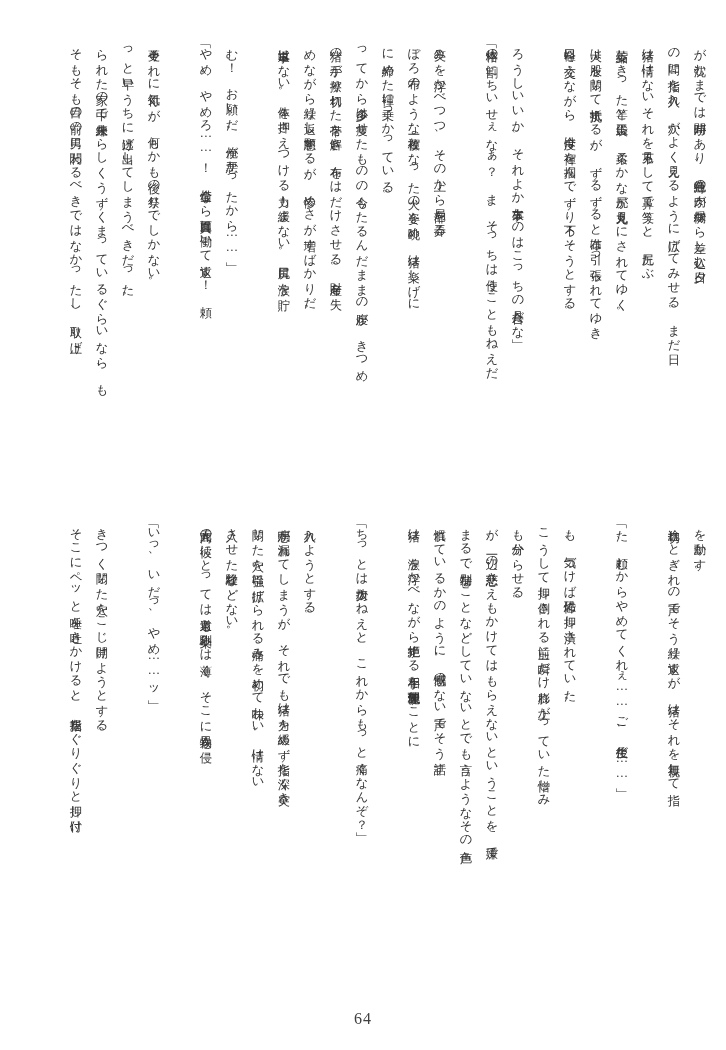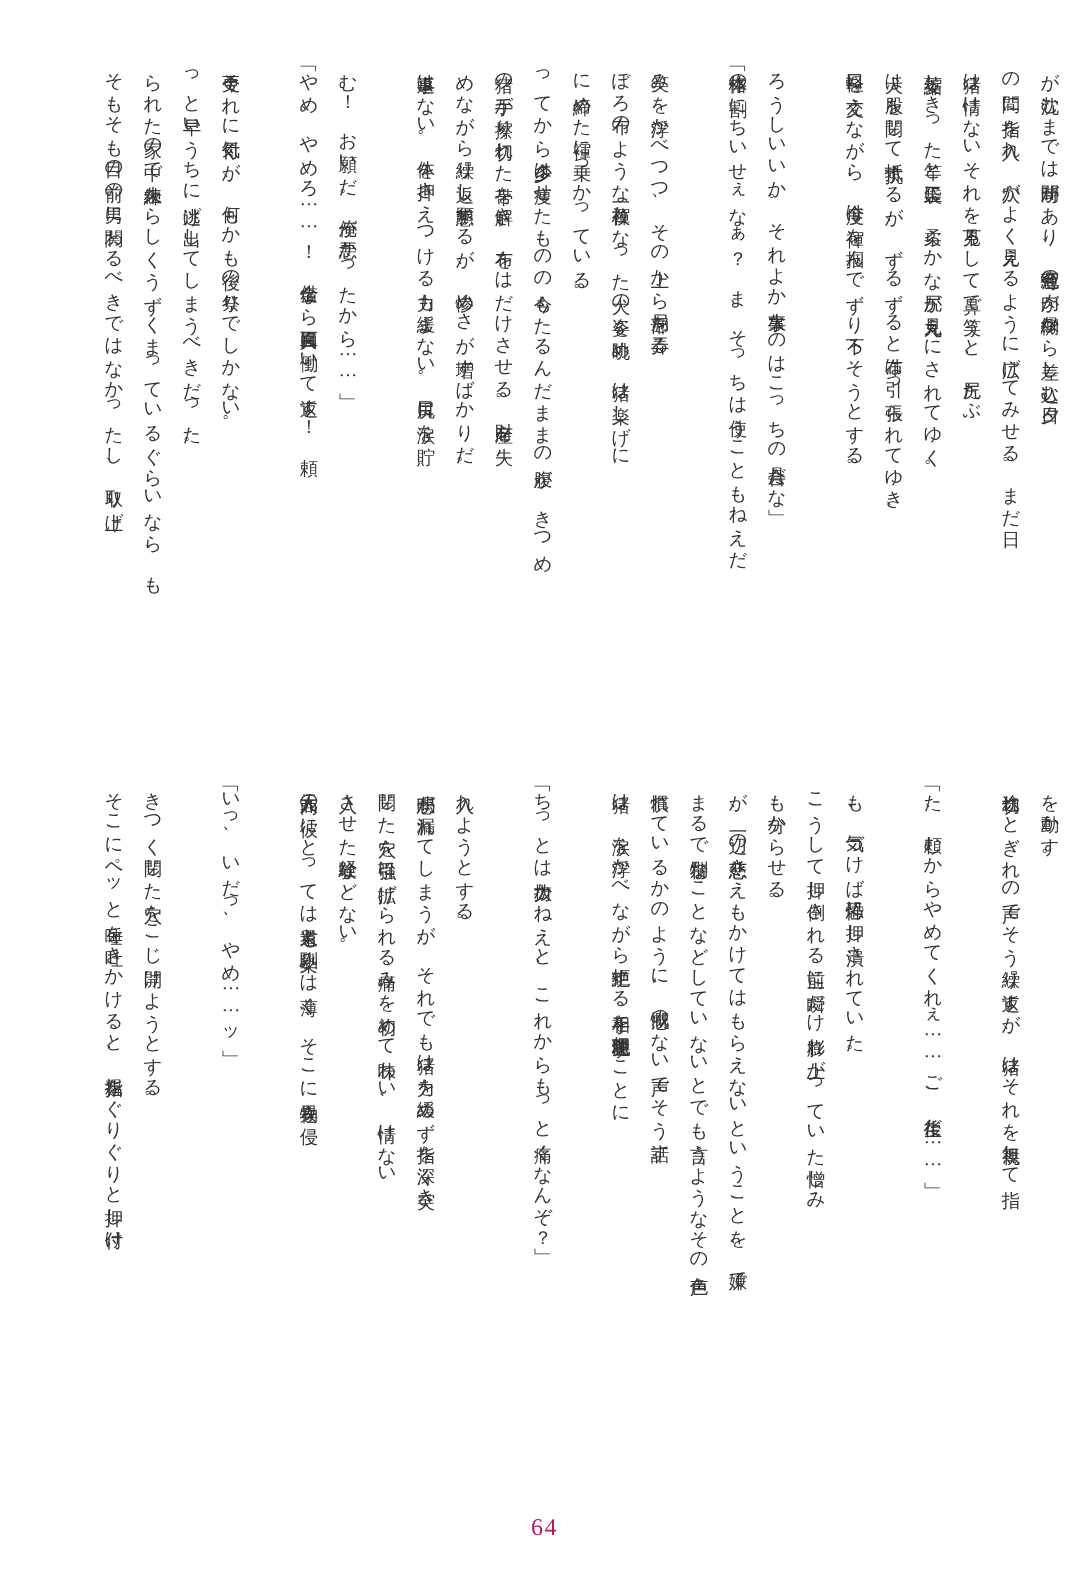--- a/index.html
+++ b/index.html
@@ -58,21 +58,21 @@
     text-align: start;
   }
   .page-number {
     position: absolute;
     bottom: 22px;
     left: 0;
     width: 726px;
     text-align: center;
     font-size: 16px;
     letter-spacing: 1px;
-    color: #be185d;
+    color: #404040;
     font-family: "Liberation Serif", "DejaVu Serif", serif;
   }
 </style>
 </head>
 <body>
 
 <div class="page">
 
   <div class="col-group" id="col-group-top">
     <div class="tcol">そもそも目の前の男に関わるべきではなかったし、取り上げ</div>

